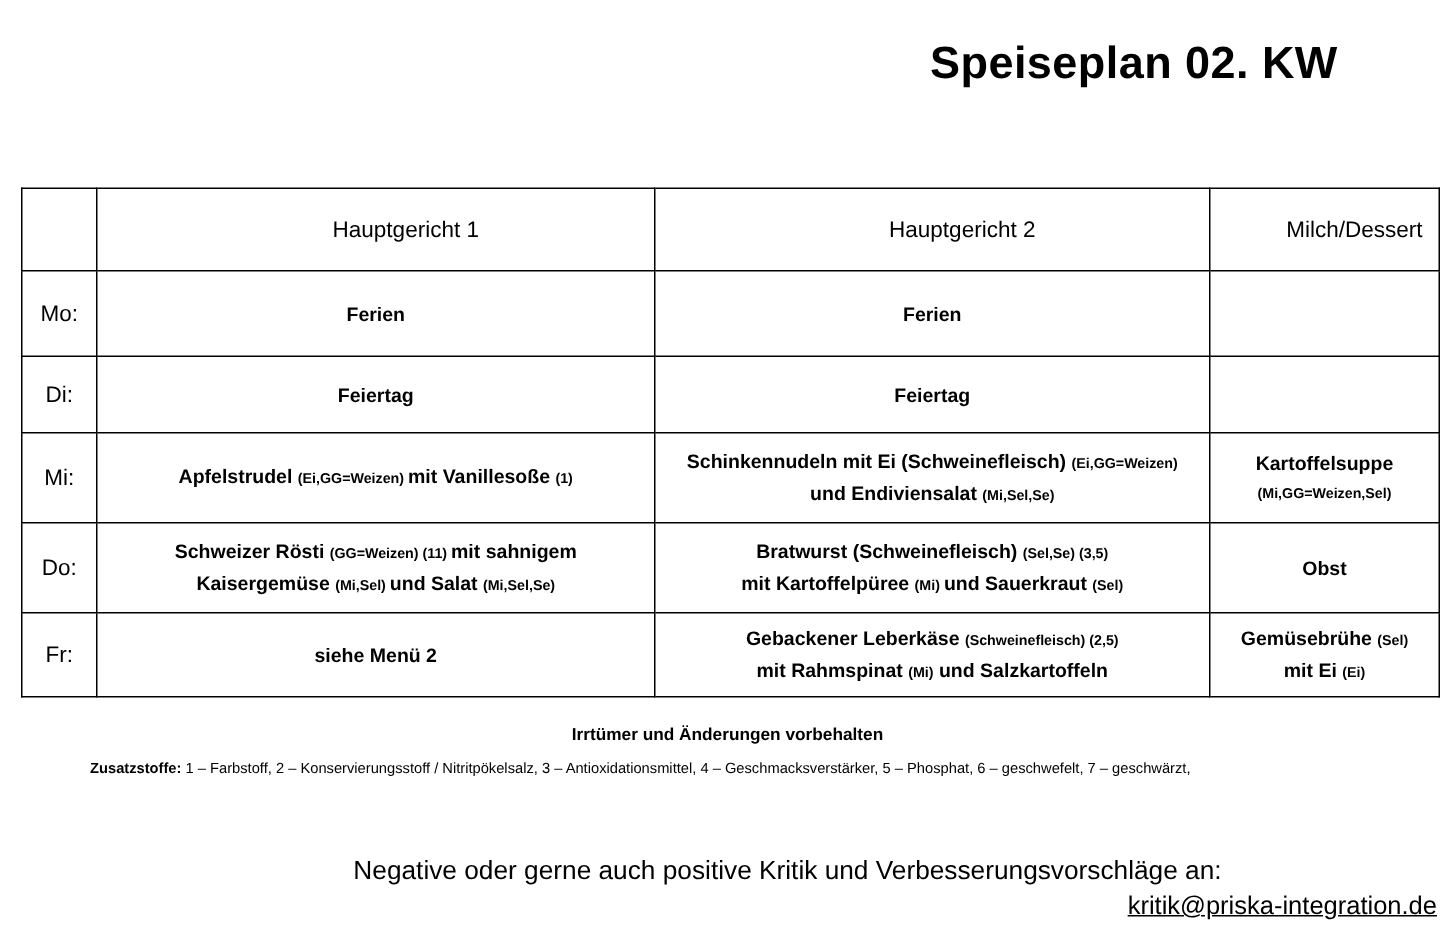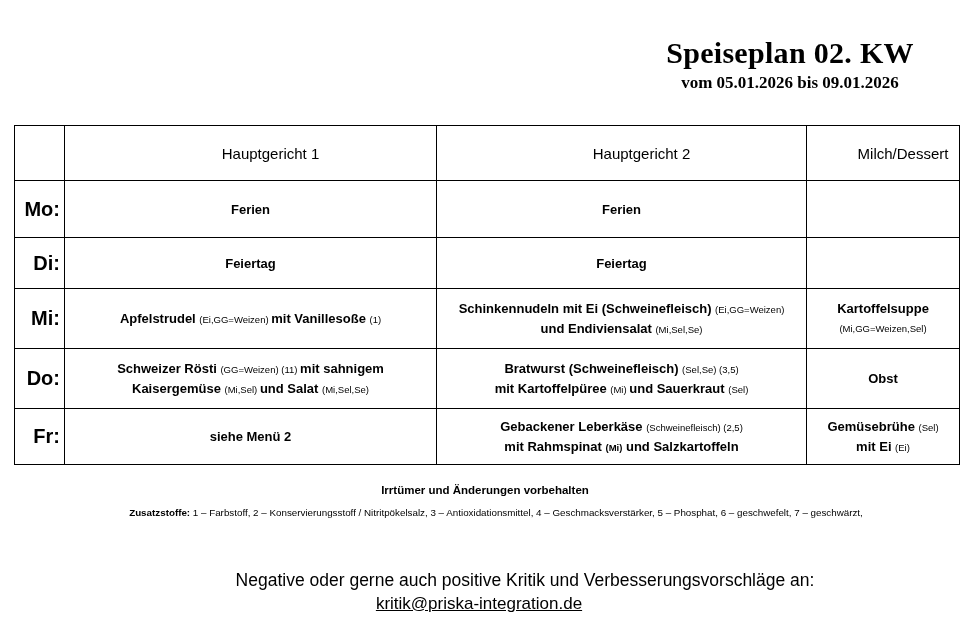--- a/index.html
+++ b/index.html
@@ -1,73 +1,72 @@
 <!DOCTYPE html>
 <html><head>
 <meta charset="utf-8">
 <style>
   html,body{margin:0;padding:0;}
   body{
     width:970px;height:633px;position:relative;background:#ffffff;
     font-family:"Liberation Sans","DejaVu Sans",sans-serif;color:#000;
     overflow:hidden;
   }
-  .title-block{position:absolute;left:620px;top:36px;width:340px;text-align:center;font-family:Liberation Serif, serif;}
+  .title-block{position:absolute;left:620px;top:26px;width:340px;text-align:left;}
   .title{font-size:30px;font-weight:700;letter-spacing:0.3px;line-height:34px;}
   .subtitle{font-size:17px;font-weight:700;margin-top:3px;}
 
   table.menu{
     position:absolute;left:14px;top:125px;width:945px;
     border-collapse:collapse;table-layout:fixed;
   }
   table.menu th, table.menu td{
     border:1.5px solid #000;vertical-align:middle;padding:0 4px;
     overflow:hidden;
   }
   table.menu th{font-size:15px;font-weight:400;text-align:center;padding-left:44px;}
-  td.day{font-size:20px;font-weight:700;text-align:right;padding-left:9px;}
+  td.day{font-size:15px;font-weight:400;text-align:center;padding-left:9px;}
   td.menu-cell{text-align:center;font-size:13px;}
   td.menu-cell .line{line-height:19px;}
   .s-b{font-weight:700;}
   .s-n{font-weight:700;}
-  .s-sm{font-size:9.5px;font-weight:400;text-align:right;}
+  .s-sm{font-size:9.5px;font-weight:700;text-align:right;}
   .s-bsm{font-size:9.5px;font-weight:700;}
 
   tr.r-header{height:55px;}
   tr.r-0{height:57px;}
   tr.r-1{height:51px;}
   tr.r-2{height:60px;}
   tr.r-3{height:60px;}
   tr.r-4{height:56px;}
 
   .disclaimer{
     position:absolute;left:0;top:484px;width:970px;text-align:center;
     font-size:11.5px;font-weight:700;
   }
   .legend{
-    position:absolute;left:71px;top:507px;width:850px;text-align:center;
+    position:absolute;left:60px;top:507px;width:850px;
     font-size:9.8px;line-height:12.3px;
   }
   .legend b{font-weight:700;}
   .feedback{
     position:absolute;left:0;top:570px;width:970px;text-align:center;
     font-size:17.5px;font-weight:400;padding-left:40px;
   }
   .email-line{
-    position:absolute;left:0;top:594px;width:958px;text-align:center;
+    position:absolute;left:0;top:594px;width:958px;text-align:right;
     font-size:17px;
   }
   .email-line a{color:#000;text-decoration:underline;cursor:pointer;}
 </style>
 </head>
 <body>
 
 <div class="title-block">
   <div class="title">Speiseplan 02. KW</div>
-  <div class="subtitle">vom 05.01.2026 bis 09.01.2026</div>
 </div>
 
 <table class="menu">
   <colgroup>
     <col style="width:50px">
       <col style="width:372px">
       <col style="width:370px">
       <col style="width:153px">
   </colgroup>
   <thead>

